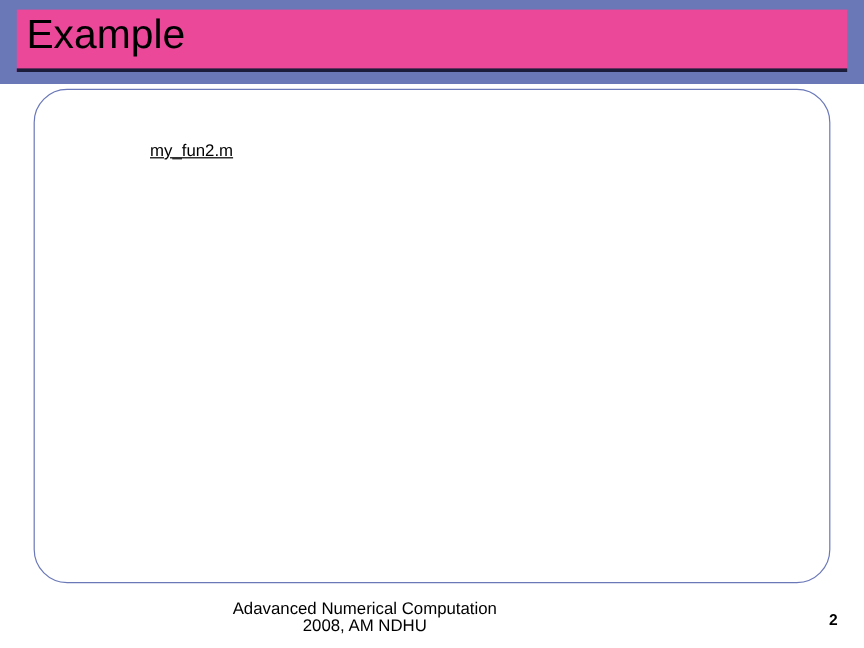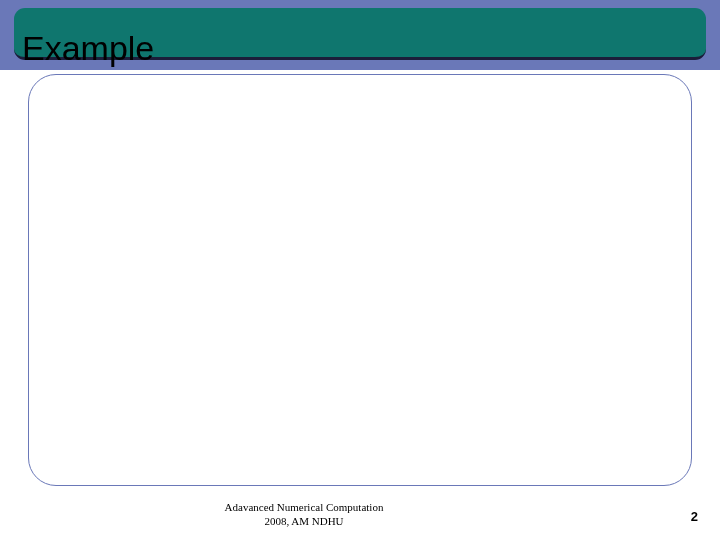--- a/index.html
+++ b/index.html
@@ -19,25 +19,24 @@
     width: 720px;
     height: 70px;
     background: #6a78b8;
   }
   .title-box {
     position: absolute;
     top: 8px;
     left: 14px;
     width: 692px;
     height: 52px;
-    background: #0f766e;
+    background: #ec4899;
     border-bottom: 3px solid #1b1d3a;
     box-sizing: border-box;
-    padding: 20px 8px 0 8px;
-    border-radius: 11px;
+    padding: 1px 8px 0 8px;
   }
   .title-text {
     font-size: 34px;
     line-height: 40px;
     color: #000;
     font-family: Arial, sans-serif;
   }
   .card {
     position: absolute;
     top: 74px;
@@ -69,24 +68,24 @@
     color: #000000;
     margin: 14px 0 0 72px;
     text-decoration: underline;
   }
   .footer {
     position: absolute;
     bottom: 12px;
     left: 0;
     width: 608px;
     text-align: center;
-    font-size: 11px;
+    font-size: 14px;
     line-height: 14px;
     color: #000000;
-    font-family: Liberation Serif, serif;
+    font-family: Liberation Sans, sans-serif;
   }
   .page-num {
     position: absolute;
     right: 22px;
     bottom: 16px;
     font-size: 13px;
     font-weight: bold;
     color: #000;
     font-family: Arial, sans-serif;
   }
@@ -94,20 +93,21 @@
 </head>
 <body>
 
 <div class="header-band"></div>
 
 <div class="title-box">
   <div class="title-text">Example</div>
 </div>
 
 <div class="card">
+  <div class="file-link">my_fun2.m</div>
 </div>
 
 <div class="footer">
   <span>Adavanced Numerical Computation</span><br>
   <span>2008, AM NDHU</span>
 </div>
 
 <div class="page-num">2</div>
 
 </body></html>

